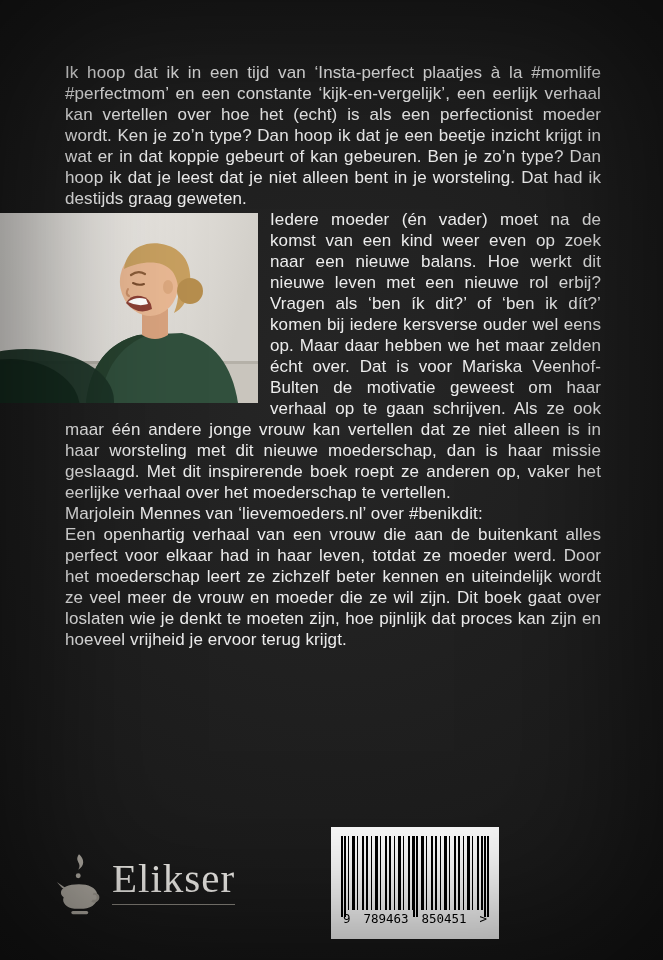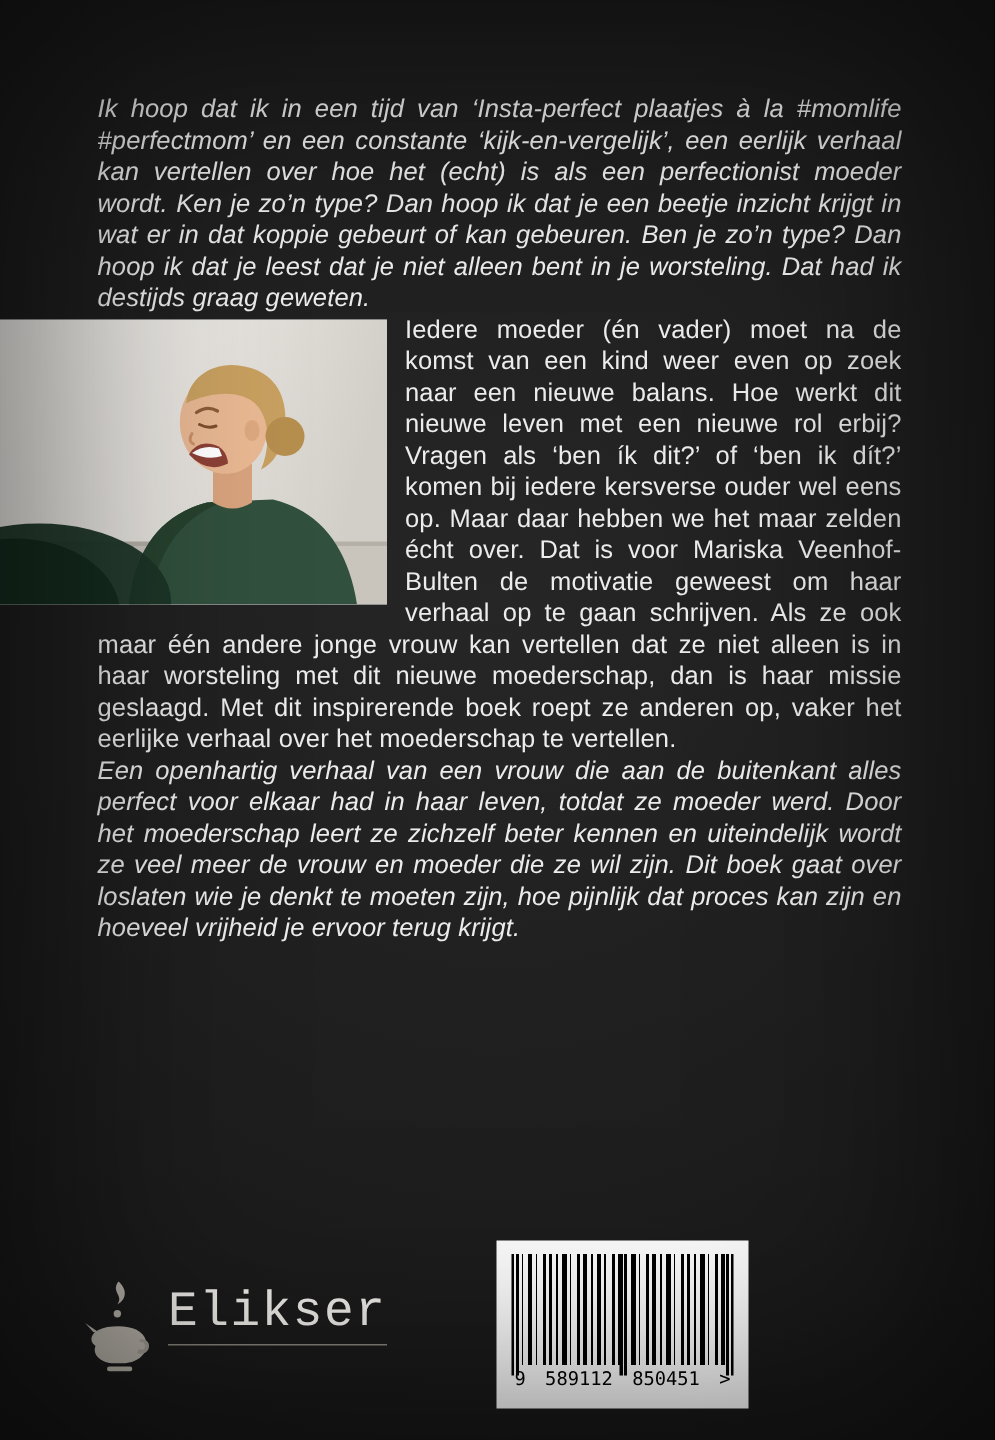--- a/index.html
+++ b/index.html
@@ -5,21 +5,21 @@
   html,body{margin:0;padding:0;background:#000;}
   body{width:663px;height:960px;font-family:"Liberation Sans",sans-serif;}
   .cover{
     position:relative;width:663px;height:960px;overflow:hidden;color:#ececec;
     background:radial-gradient(ellipse 130% 95% at 50% 42%, #262626 0%, #1b1b1b 55%, #111 100%);
   }
   .vignette{position:absolute;inset:0;pointer-events:none;
     box-shadow:inset 0 0 150px 30px rgba(0,0,0,0.55);}
   .text-block{position:absolute;left:65px;top:62px;width:536px;}
   .text-block p{margin:0;font-size:17px;line-height:21px;text-align:justify;
-    font-style:italic;color:#ececec;letter-spacing:0.1px;}
+    color:#ececec;letter-spacing:0.1px;}
   .text-block p.roman{font-style:normal;}
   .para1{margin-bottom:12px;}
   .p3intro{margin-top:24px;}
   .p4{margin-top:20px;}
   .photo{float:left;width:258px;height:190px;margin:4px 12px 8px -65px;
     overflow:hidden;background:#ddd;}
   .photo svg{display:block;}
 
   
   .isbn-label{position:absolute;left:318px;top:806px;width:194px;text-align:center;
@@ -39,21 +39,21 @@
   .bars::after{right:-2px;}
   .guard-mid{position:absolute;left:50%;top:0;bottom:-7px;width:5px;margin-left:-2px;
     background:linear-gradient(90deg,#000 0 2px,#fff 2px 3px,#000 3px 5px);}
   .barcode-digits{display:flex;justify-content:space-between;align-items:flex-start;
     padding:1px 0 0 0;font-family:"DejaVu Sans Mono",monospace;font-size:12.5px;color:#000;}
 
   
   .publisher{position:absolute;left:56px;top:852px;display:flex;align-items:flex-start;}
   .lamp{width:46px;height:66px;margin-right:10px;flex:none;}
   .pub-text{padding-top:6px;}
-  .pub-name{font-family:Liberation Mono, monospace;font-size:33px;line-height:1;
+  .pub-name{font-family:Liberation Serif, serif;font-size:41px;line-height:1;
     color:#f3f1ed;letter-spacing:1px;}
   .pub-rule{height:1px;background:#8a867f;margin:5px 0 4px;width:100%;}
   .pub-row{display:flex;align-items:baseline;white-space:nowrap;}
   .pub-type{font-size:9.5px;letter-spacing:5px;color:#d8d4cd;}
   .pub-site{font-size:9px;letter-spacing:2.6px;color:#928e87;margin-left:16px;}
 </style>
 </head>
 <body>
 
 <div class="cover">
@@ -84,31 +84,32 @@
         <path d="M133 70 q6 3 11 1" stroke="#7b4e2e" stroke-width="2" fill="none" stroke-linecap="round"></path>
         <path d="M128 76 q-3 5 1 7" stroke="#c98f68" stroke-width="2" fill="none" stroke-linecap="round"></path>
         <path d="M126 90 q12 13 26 6 q-1 -11 -11 -13 q-10 -2 -15 7 z" fill="#8c4136"></path>
         <path d="M128 89 q10 5 20 2 l-2 -5 q-10 -3 -18 3 z" fill="#ffffff"></path>
         <ellipse cx="26" cy="188" rx="88" ry="52" fill="#1c3527" opacity="0.95"></ellipse>
         <ellipse cx="10" cy="196" rx="70" ry="50" fill="#142a1e" opacity="0.9"></ellipse>
       </svg>
     </div>
 
     <p class="roman">Iedere moeder (én vader) moet na de komst van een kind weer even op zoek naar een nieuwe balans. Hoe werkt dit nieuwe leven met een nieuwe rol erbij? Vragen als ‘ben ík dit?’ of ‘ben ik dít?’ komen bij iedere kersverse ouder wel eens op. Maar daar hebben we het maar zelden écht over. Dat is voor Mariska Veenhof-Bulten de motivatie geweest om haar verhaal op te gaan schrijven. Als ze ook maar één andere jonge vrouw kan vertellen dat ze niet alleen is in haar worsteling met dit nieuwe moederschap, dan is haar missie geslaagd. Met dit inspirerende boek roept ze anderen op, vaker het eerlijke verhaal over het moederschap te vertellen.</p>
+    <p class="p3intro">Marjolein Mennes van ‘lievemoeders.nl’ over #benikdit:</p>
     <p>Een openhartig verhaal van een vrouw die aan de buitenkant alles perfect voor elkaar had in haar leven, totdat ze moeder werd. Door het moederschap leert ze zichzelf beter kennen en uiteindelijk wordt ze veel meer de vrouw en moeder die ze wil zijn. Dit boek gaat over loslaten wie je denkt te moeten zijn, hoe pijnlijk dat proces kan zijn en hoeveel vrijheid je ervoor terug krijgt.</p>
   </div>
 
 
   <div class="barcode">
     <div class="bars">
       <div class="guard-mid"></div>
     </div>
     <div class="barcode-digits">
       <span>9</span>
-      <span>589112</span>
+      <span>789463</span>
       <span>850451</span>
       <span>&gt;</span>
     </div>
   </div>
 
   <div class="publisher">
     <svg class="lamp" viewBox="0 0 60 84">
       <g fill="#b8b3aa">
         <path d="M30 2 c-7 9 5 12 -1 20 c9 -5 8 -14 1 -20 z"></path>
         <circle cx="29" cy="30" r="3.2"></circle>

